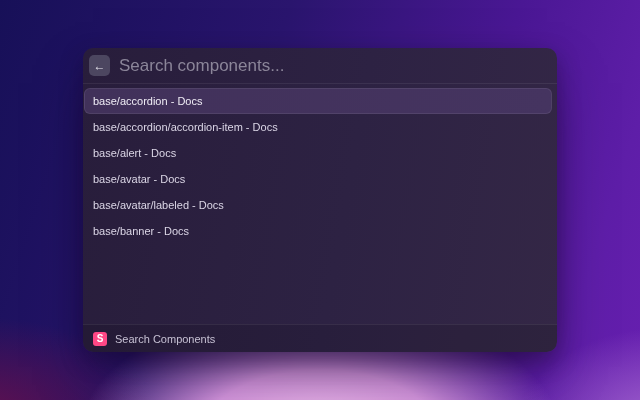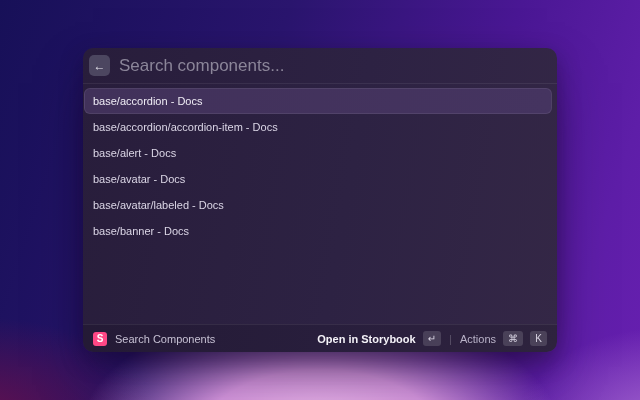--- a/index.html
+++ b/index.html
@@ -130,24 +130,16 @@
         <div class="row">base/avatar - Docs</div>
         <div class="row">base/avatar/labeled - Docs</div>
         <div class="row">base/banner - Docs</div>
       </div>
 
     <div class="footer">
       <div class="footer-left">
         <span class="logo">S</span>
         <span class="brand-label">Search Components</span>
       </div>
-      <div class="footer-right">
-        <span class="open-label">Open in Storybook</span>
-        <span class="keycap">↵</span>
-        <span class="vdivider">|</span>
-        <span class="actions-label">Actions</span>
-        <span class="keycap">⌘</span>
-        <span class="keycap">K</span>
-      </div>
     </div>
 
   </div>
 </div>
 
 </body></html>

